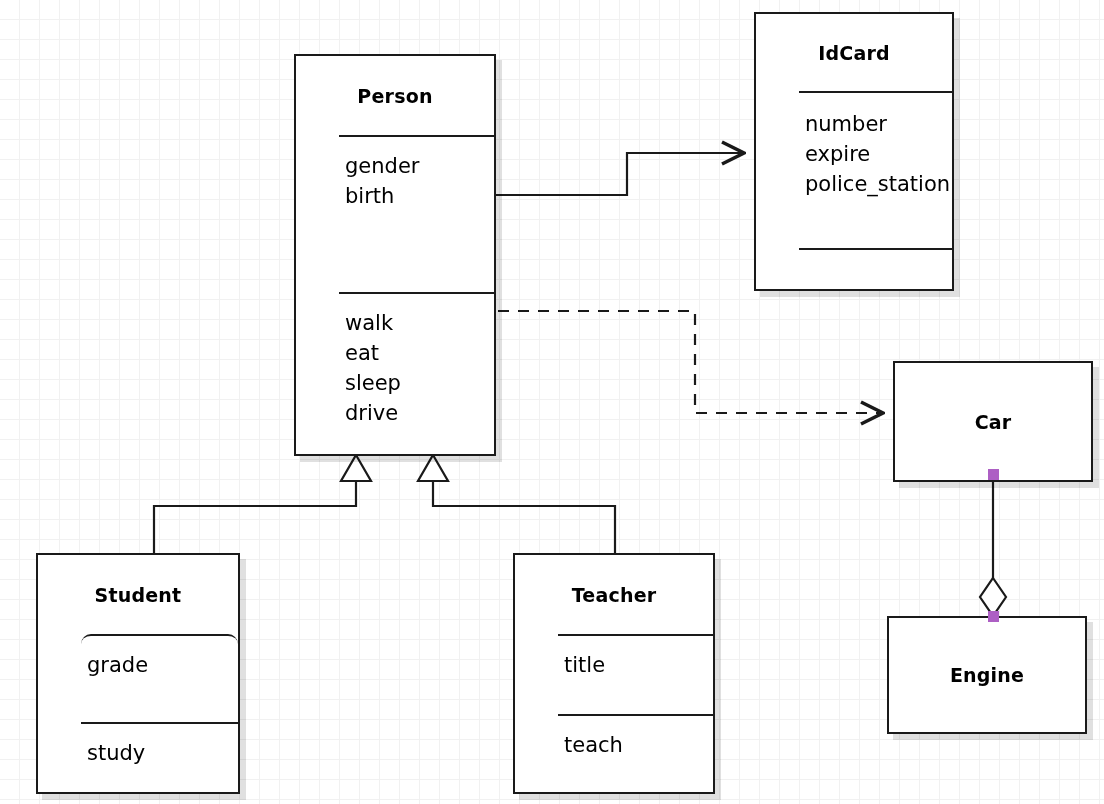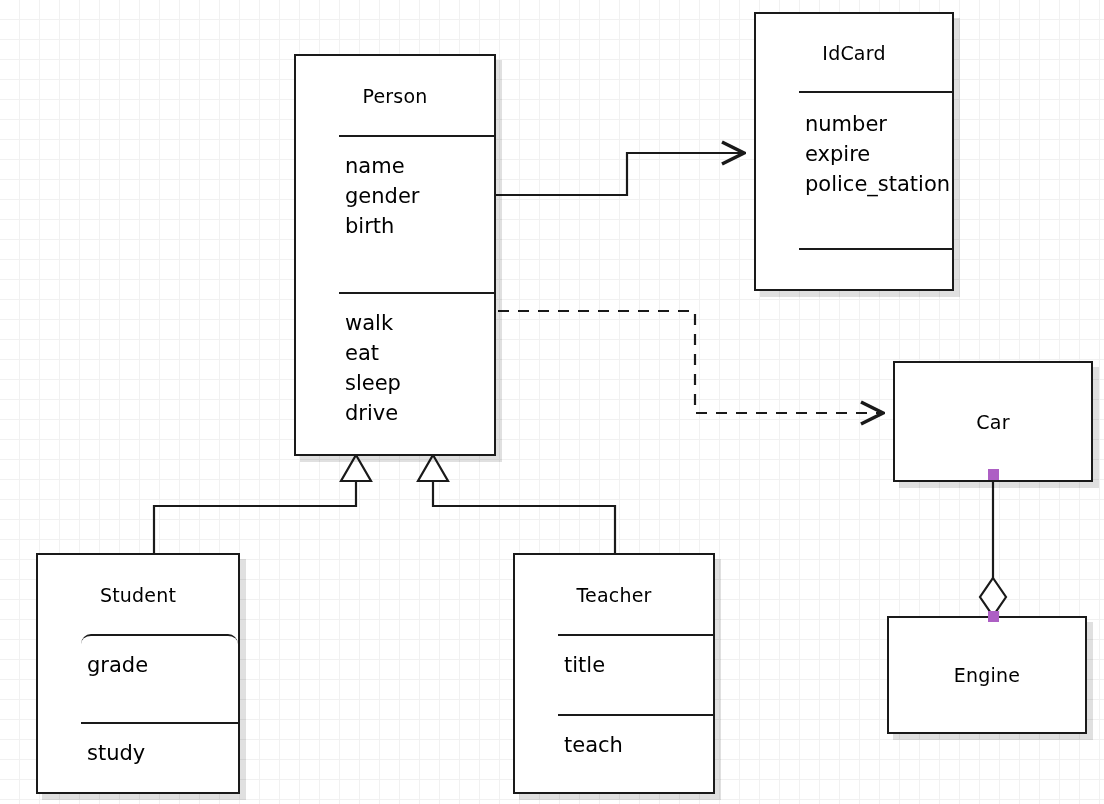--- a/index.html
+++ b/index.html
@@ -41,21 +41,21 @@
     overflow: hidden;
   }
   .compartment + .compartment {
     border-top: 2px solid #1a1a1a;
     margin-left: 43px;
   }
   .c-title {
     display: flex;
     align-items: center;
     justify-content: center;
-    font-weight: normal;
+    font-weight: bold;
     font-size: 19px;
     color: #000000;
     letter-spacing: 0.2px;
   }
   .c-title.solo {
     height: 100%;
   }
   .c-list {
     padding: 14px 0 0 6px;
     font-size: 21px;
@@ -112,21 +112,20 @@
       <path d="M 993 474 L 993 616" fill="none" stroke="#1a1a1a" stroke-width="2.2"></path>
       <path d="M 993 578 L 1006 597 L 993 616 L 980 597 Z" fill="#ffffff" stroke="#1a1a1a" stroke-width="2.2" stroke-linejoin="miter"></path>
     </g>
   </svg>
 
   <div class="uml-class" style="left:294px; top:54px; width:202px; height:402px;">
     <div class="compartment c-title" style="height:79px;">
       <span>Person</span>
     </div>
     <div class="compartment c-list" style="height:157px;">
-      <div class="member">name</div>
       <div class="member">gender</div>
       <div class="member">birth</div>
     </div>
     <div class="compartment c-list" style="height:164px;">
       <div class="member">walk</div>
       <div class="member">eat</div>
       <div class="member">sleep</div>
       <div class="member">drive</div>
     </div>
   </div>

